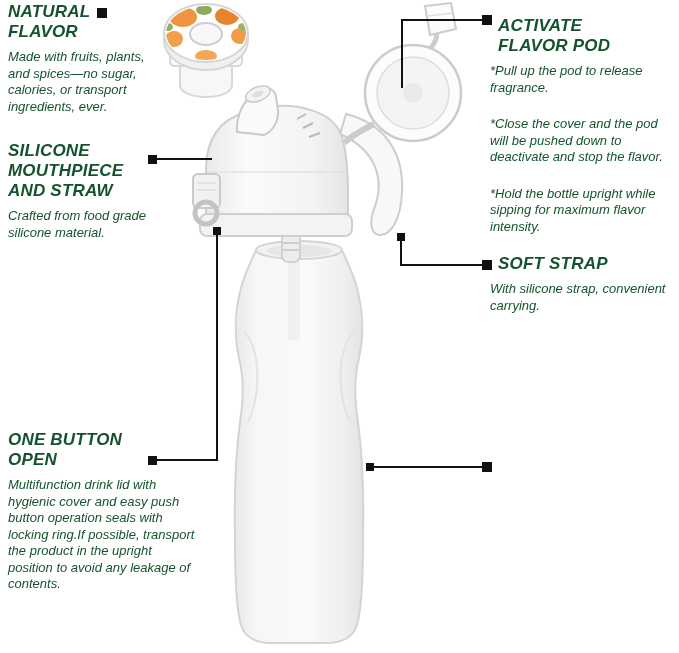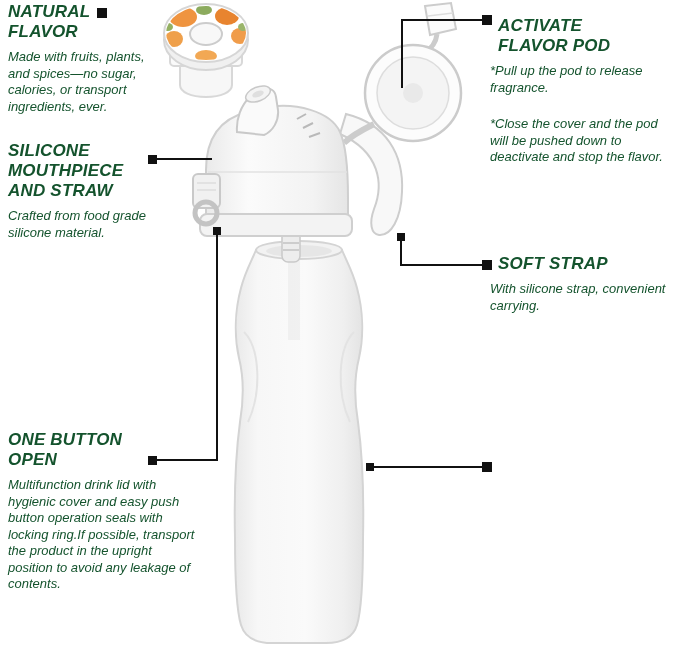--- a/index.html
+++ b/index.html
@@ -182,20 +182,21 @@
 
   <div class="callout c-onebutton">
     <h2>ONE BUTTON OPEN</h2>
     <p>Multifunction drink lid with hygienic cover and easy push button operation seals with locking ring.If possible, transport the product in the upright position to avoid any leakage of contents.</p>
   </div>
 
   <div class="callout right c-activate">
     <h2>ACTIVATE FLAVOR POD</h2>
     <p>*Pull up the pod to release fragrance.</p>
     <p>*Close the cover and the pod will be pushed down to deactivate and stop the flavor.</p>
+    <p>*Hold the bottle upright while sipping for maximum flavor intensity.</p>
   </div>
 
   <div class="callout right c-softstrap">
     <h2>SOFT STRAP</h2>
     <p>With silicone strap, convenient carrying.</p>
   </div>
 
 
 </div>
 

